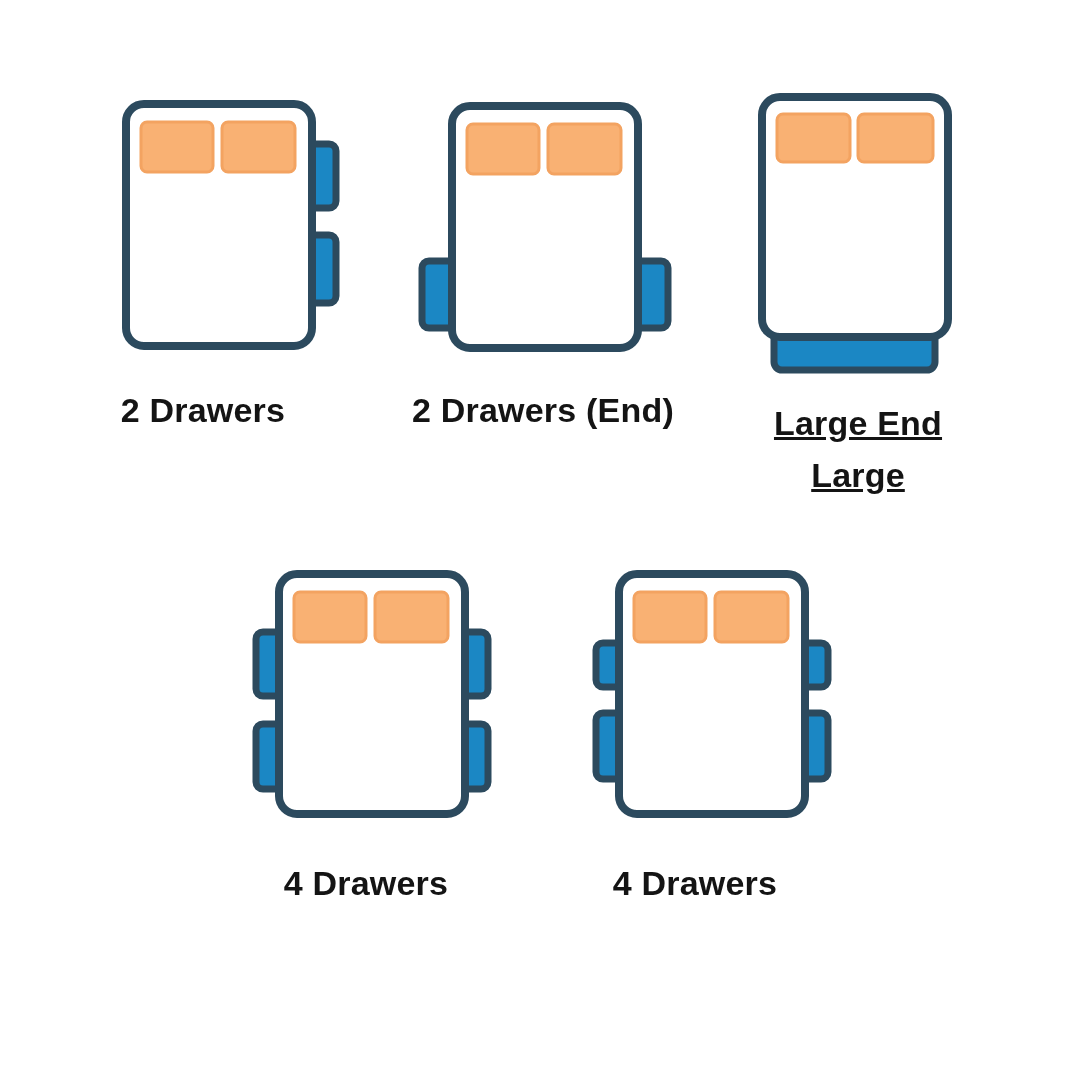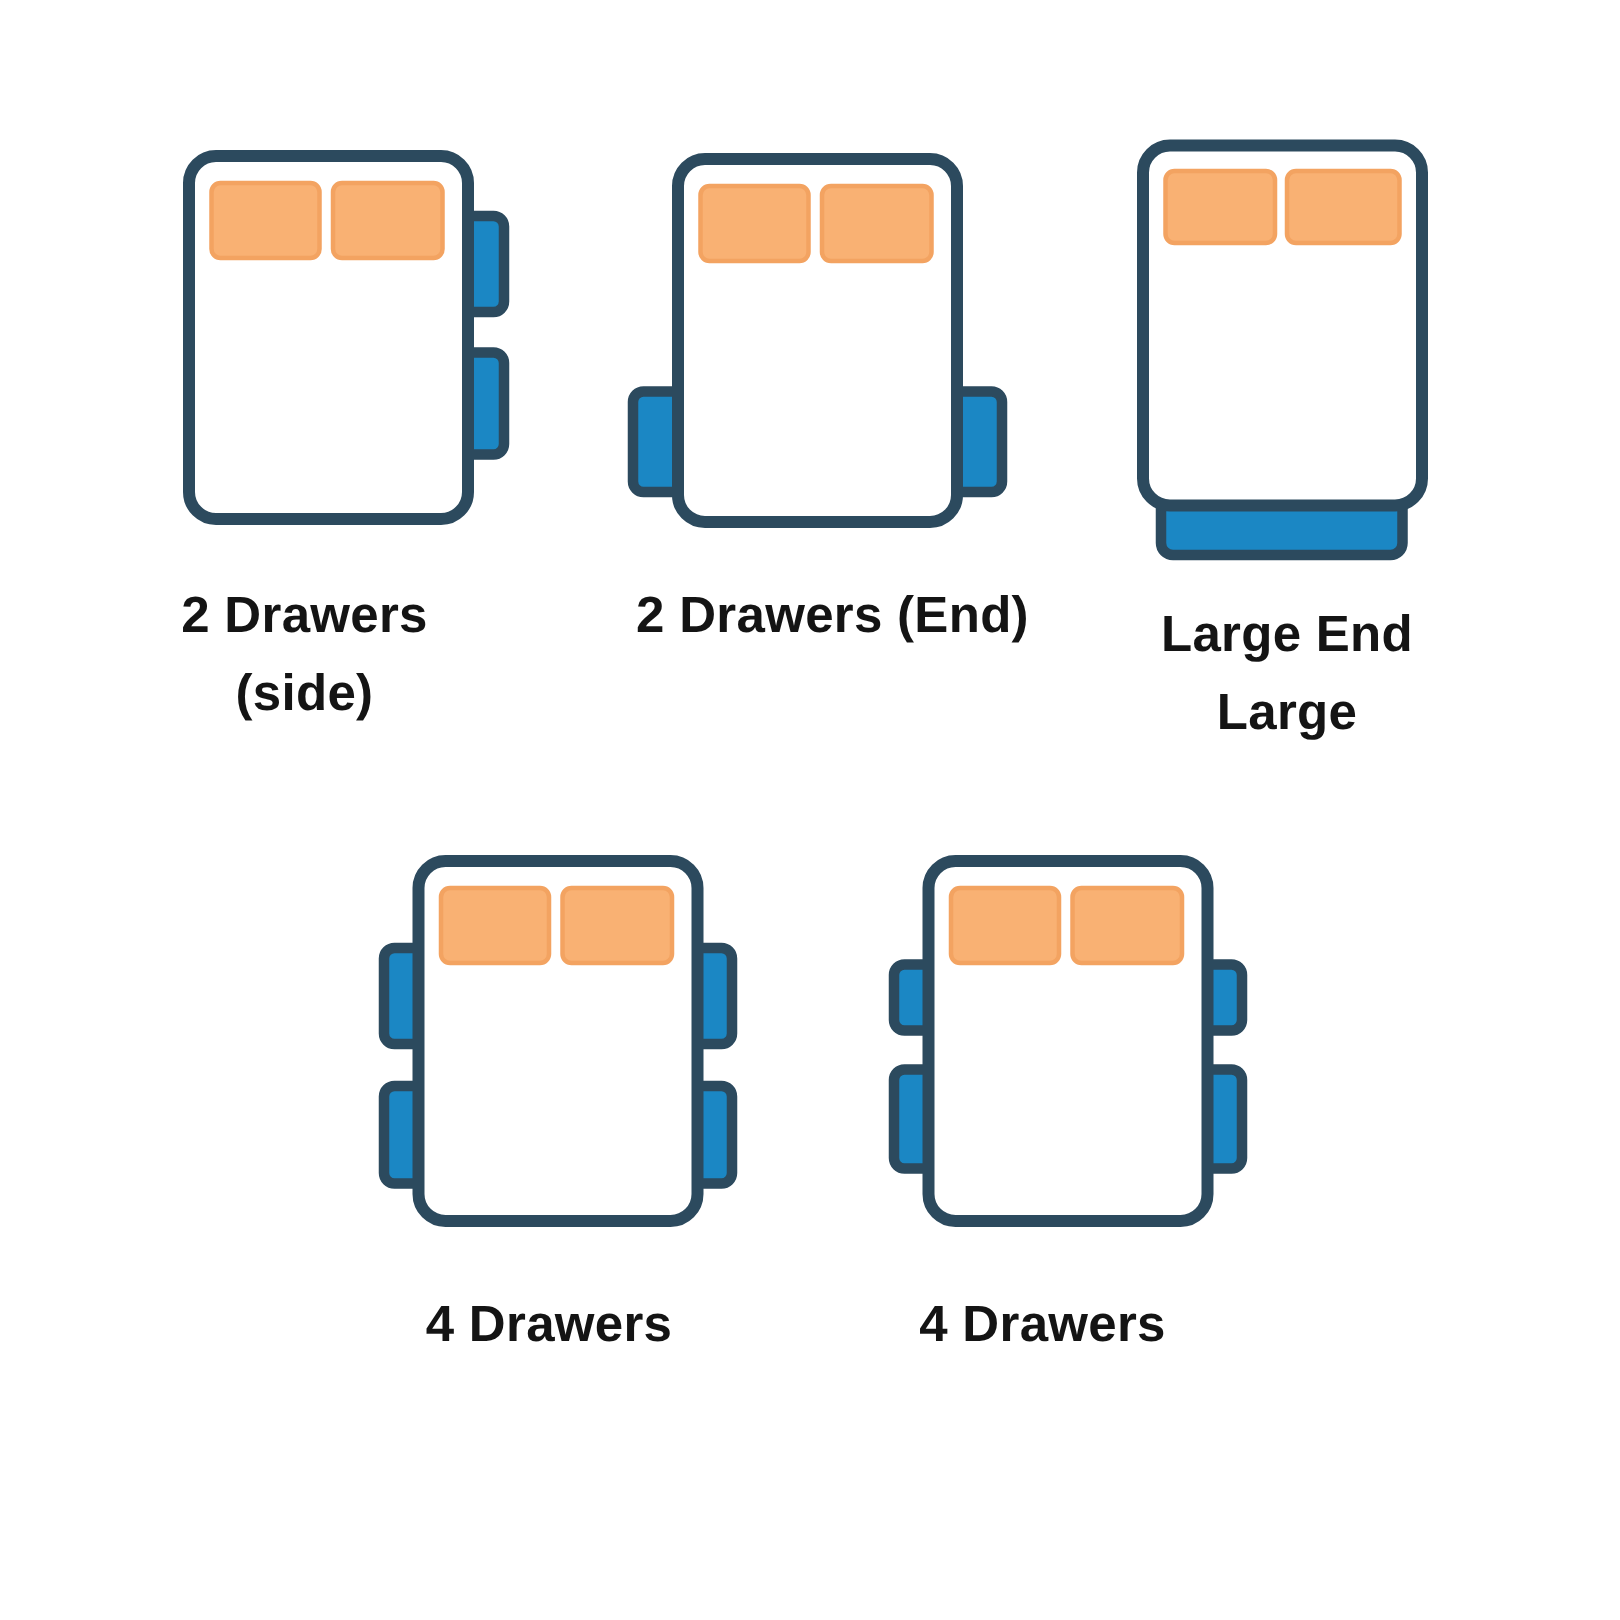--- a/index.html
+++ b/index.html
@@ -98,28 +98,27 @@
       <rect class="drawer" x="790" y="643" width="38" height="44" rx="7"></rect>
       <rect class="drawer" x="790" y="713" width="38" height="66" rx="7"></rect>
       <rect class="bed-body" x="619" y="574" width="186" height="240" rx="18"></rect>
       <rect class="pillow" x="634" y="592" width="72" height="50" rx="6"></rect>
       <rect class="pillow" x="715" y="592" width="73" height="50" rx="6"></rect>
     </g>
   </svg>
 
   <div class="label" style="left:33px; top:384px;">
     <div>2 Drawers</div>
-    <div>(side)</div>
   </div>
 
-  <div class="label" style="left:385px; top:384px;">
+  <div class="label" style="left:373px; top:384px;">
     <div>2 Drawers (End)</div>
   </div>
 
-  <div class="label" style="left:688px; top:397px;">
+  <div class="label" style="left:688px; top:397px;text-decoration:underline;">
     <div>Large End</div>
     <div>Large</div>
   </div>
 
   <div class="label" style="left:196px; top:857px;">
     <div>4 Drawers</div>
   </div>
 
   <div class="label" style="left:525px; top:857px;">
     <div>4 Drawers</div>

